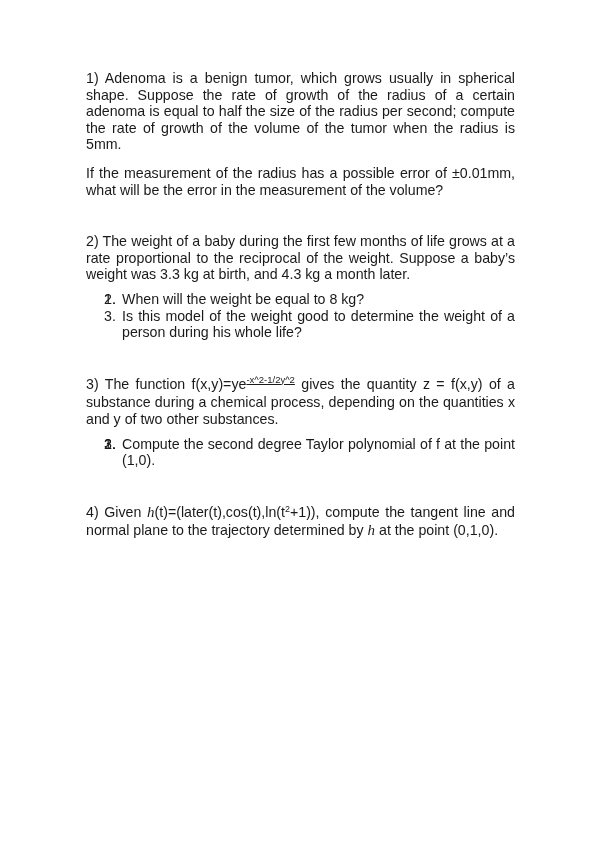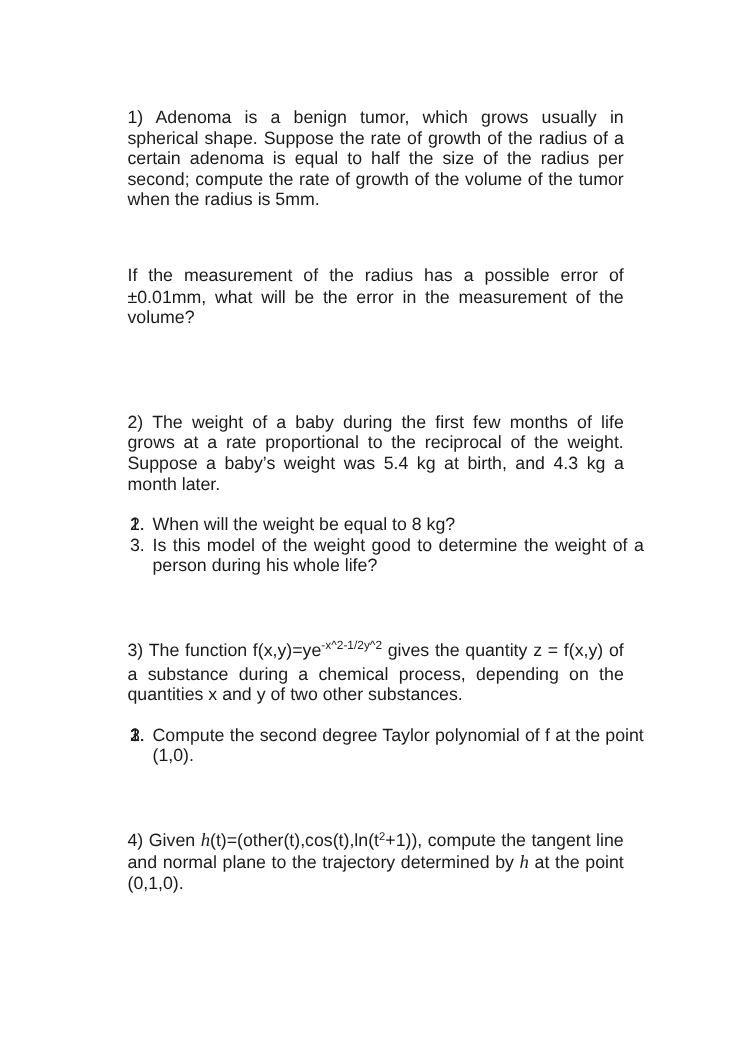--- a/index.html
+++ b/index.html
@@ -17,21 +17,21 @@
     }
     .page {
       position: absolute;
       left: 86px;
       top: 70px;
       width: 429px;
       font-size: 14.2px;
       line-height: 16.6px;
     }
     .para {
-      margin: 16px;
+      margin: 0;
       text-align: justify;
     }
     .gap-small { height: 12px; }
     .gap-large { height: 35px; }
     .list {
       margin: 8px 0 0 0;
       padding: 0;
       list-style: none;
     }
     .list li {
@@ -43,20 +43,21 @@
       position: absolute;
       left: 18px;
       top: 0;
     }
     sup.exp {
       font-size: 9.5px;
       vertical-align: 0;
       position: relative;
       top: -6px;
       letter-spacing: 0;
+      text-decoration: underline;
     }
     sup.sq {
       font-size: 9px;
       position: relative;
       top: -5px;
       vertical-align: 0;
     }
     .ital {
       font-family: "Liberation Serif", "DejaVu Serif", serif;
       font-style: italic;
@@ -70,21 +71,21 @@
 
   <section>
     <p class="para"><span>1)</span> <span>Adenoma is a benign tumor, which grows usually in spherical shape. Suppose the rate of growth of the radius of a certain adenoma is equal to half the size of the radius per second; compute the rate of growth of the volume of the tumor when the radius is 5mm.</span></p>
     <div class="gap-small"></div>
     <p class="para">If the measurement of the radius has a possible error of ±0.01mm, what will be the error in the measurement of the volume?</p>
   </section>
 
   <div class="gap-large"></div>
 
   <section>
-    <p class="para"><span>2)</span> <span>The weight of a baby during the first few months of life grows at a rate proportional to the reciprocal of the weight. Suppose a baby’s weight was 5.4 kg at birth, and 4.3 kg a month later.</span></p>
+    <p class="para"><span>2)</span> <span>The weight of a baby during the first few months of life grows at a rate proportional to the reciprocal of the weight. Suppose a baby’s weight was 3.3 kg at birth, and 4.3 kg a month later.</span></p>
     <ol class="list">
       <li><span class="num">1.</span></li>
       <li><span class="num">2.</span><span>When will the weight be equal to 8 kg?</span></li>
       <li><span class="num">3.</span><span>Is this model of the weight good to determine the weight of a person during his whole life?</span></li>
     </ol>
   </section>
 
   <div class="gap-large"></div>
 
   <section>
@@ -92,16 +93,16 @@
     <ol class="list">
       <li><span class="num">1.</span></li>
       <li><span class="num">2.</span></li>
       <li><span class="num">3.</span><span>Compute the second degree Taylor polynomial of f at the point (1,0).</span></li>
     </ol>
   </section>
 
   <div class="gap-large"></div>
 
   <section>
-    <p class="para"><span>4)</span> <span>Given </span><span class="ital">h</span><span>(t)=(other(t),cos(t),ln(t</span><sup class="sq">2</sup><span>+1)), compute the tangent line and normal plane to the trajectory determined by </span><span class="ital">h</span><span> at the point (0,1,0).</span></p>
+    <p class="para"><span>4)</span> <span>Given </span><span class="ital">h</span><span>(t)=(later(t),cos(t),ln(t</span><sup class="sq">2</sup><span>+1)), compute the tangent line and normal plane to the trajectory determined by </span><span class="ital">h</span><span> at the point (0,1,0).</span></p>
   </section>
 
 </div>
 
 </body></html>

